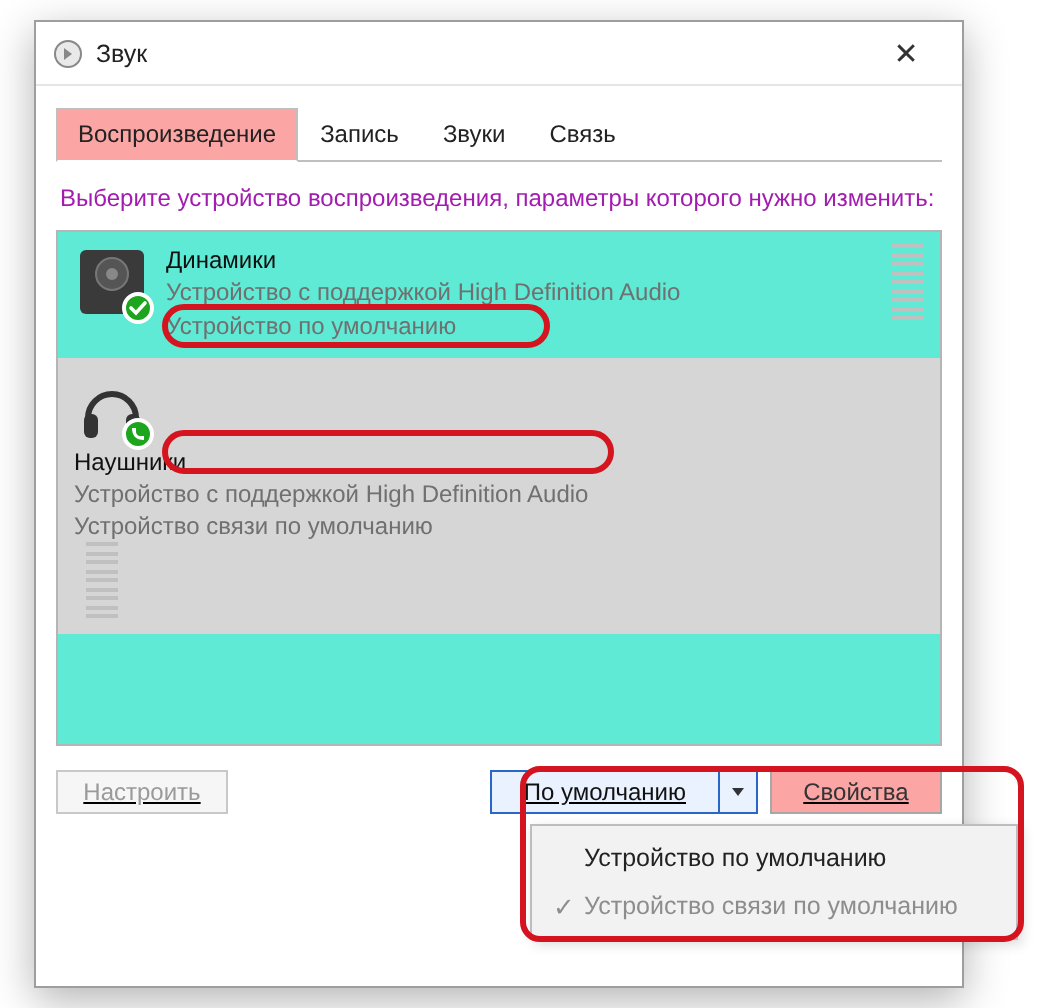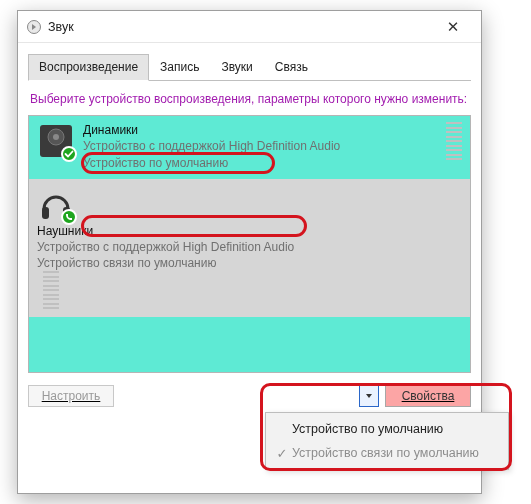--- a/index.html
+++ b/index.html
@@ -48,21 +48,21 @@
     padding: 5px 10px 6px 10px;
     font-size: 12px;
     color: #222;
     border: 1px solid transparent;
     border-bottom: none;
     position: relative;
     top: 1px;
     cursor: default;
   }
   .tab.active {
-    background: #e5e5e5;
+    background: #fca5a5;
     border: 1px solid #bfbfbf;
     border-bottom: 1px solid #fff;
   }
   .instr { margin: 10px 2px 8px 2px; color:#a21caf; line-height:1.35; }
   .device-list {
     border: 1px solid #b5b5b5;
     height: 258px;
     overflow: hidden;
     background: #5eead4;
   }
@@ -250,20 +250,21 @@
         </div>
         <div class="hl" style="left:52px; top:36px; width:226px; height:22px;"></div>
       </div>
 
     </div>
 
     <div class="btnrow">
       <span class="btn disabled">Настроить</span>
       <span style="flex:1"></span>
       <span class="splitbtn">
+        <span class="main">По умолчанию</span>
         <span class="arrow">
           <svg width="8" height="8" viewBox="0 0 8 8">
               <path d="M1 2 L4 6 L7 2 Z" fill="#333"></path>
             </svg>
         </span>
       </span>
       <span class="btn">Свойства</span>
     </div>
 
   </div>

